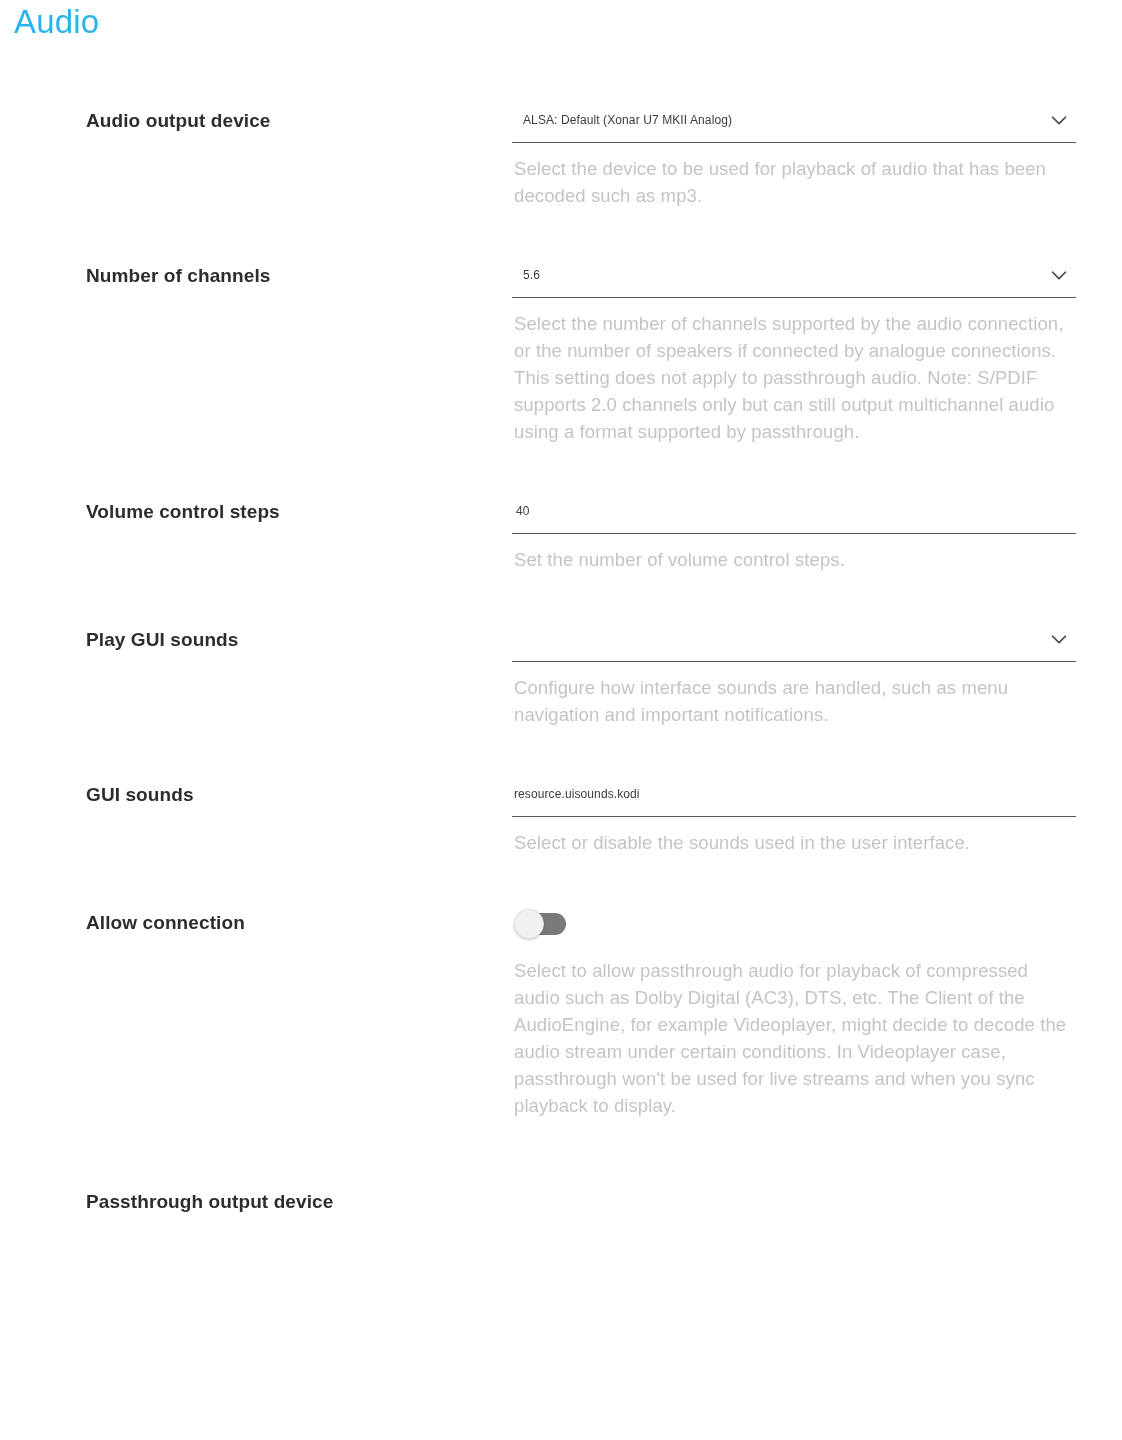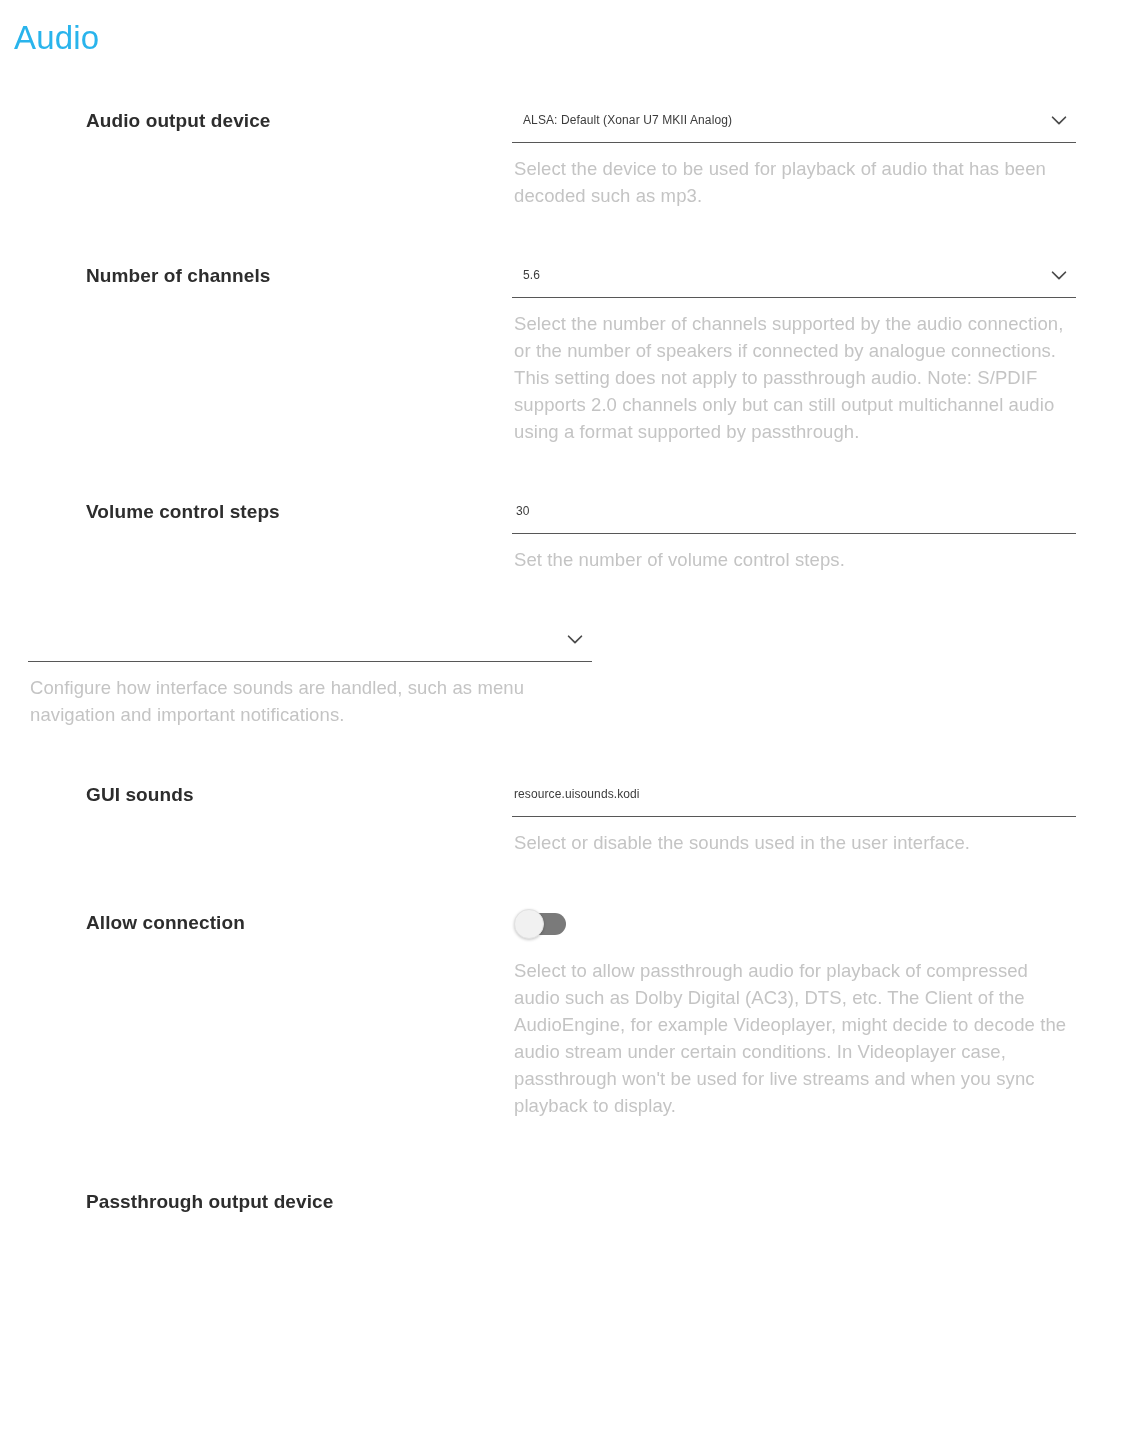--- a/index.html
+++ b/index.html
@@ -16,21 +16,21 @@
     position: relative;
     width: 1122px;
     height: 1440px;
     background: #ffffff;
   }
 
   
   .page-title {
     position: absolute;
     left: 14px;
-    top: 18px;
+    top: 2px;
     font-size: 33px;
     font-weight: 400;
     letter-spacing: 0.2px;
     color: #29b4ec;
     line-height: 40px;
   }
 
   
   .settings-list {
     position: absolute;
@@ -189,29 +189,30 @@
         <div class="setting-desc">Select the number of channels supported by the audio connection, or the number of speakers if connected by analogue connections. This setting does not apply to passthrough audio. Note: S/PDIF supports 2.0 channels only but can still output multichannel audio using a format supported by passthrough.</div>
       </div>
     </div>
 
     <div class="spacer-md"></div>
 
     <div class="setting-row">
       <div class="setting-label">Volume control steps</div>
       <div class="setting-control">
         <div class="field is-input">
-          <span class="field-value">30</span>
+          <span class="field-value">40</span>
         </div>
         <div class="setting-desc">Set the number of volume control steps.</div>
       </div>
     </div>
 
     <div class="spacer-md"></div>
 
     <div class="setting-row">
+      <div class="setting-label">Play GUI sounds</div>
       <div class="setting-control">
         <div class="field is-select">
           <span class="chevron-down">
             <svg viewBox="0 0 24 24" fill="none" stroke="#4a4a4a" stroke-width="1.9" stroke-linecap="round" stroke-linejoin="round">
                 <polyline points="5,9 12,16 19,9"></polyline>
               </svg>
           </span>
         </div>
         <div class="setting-desc">Configure how interface sounds are handled, such as menu navigation and important notifications.</div>
       </div>

